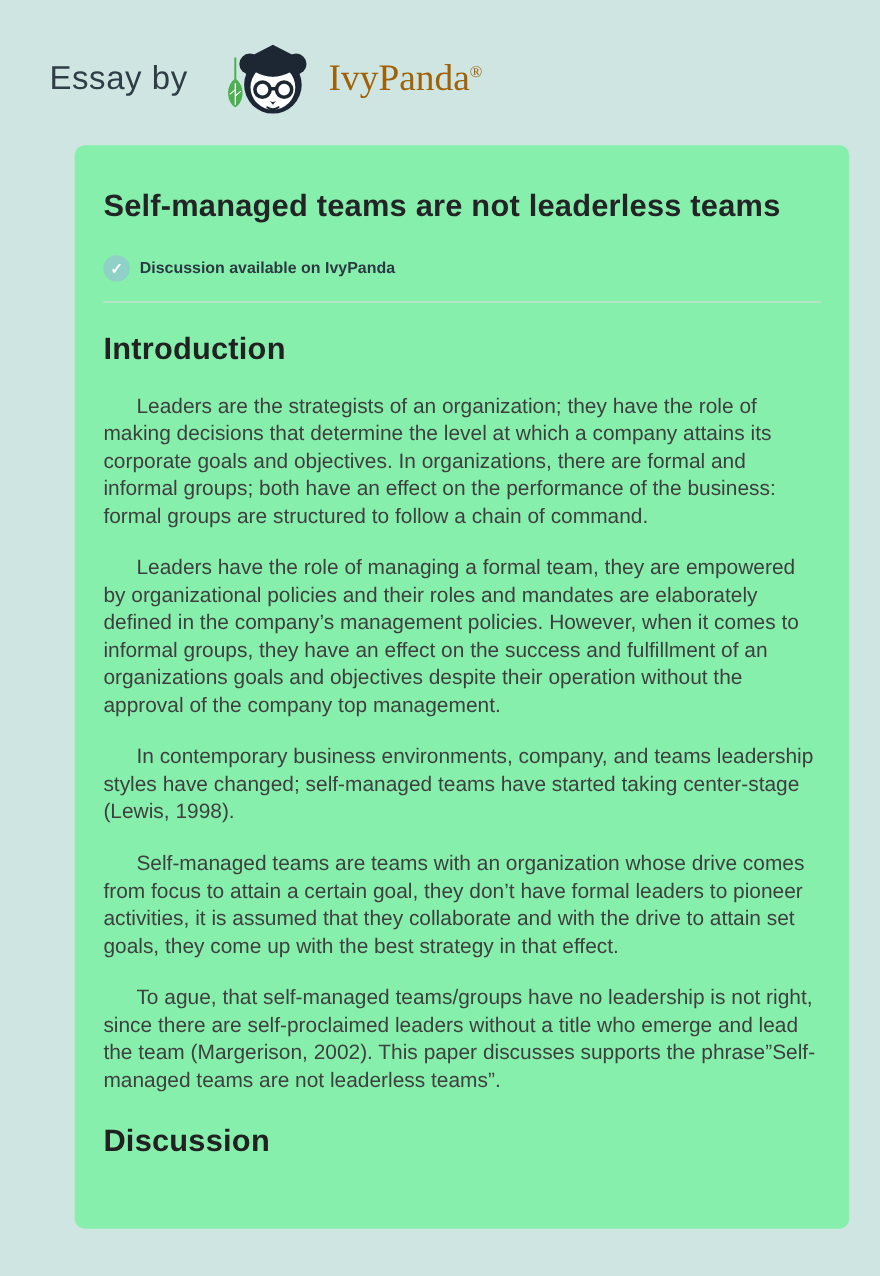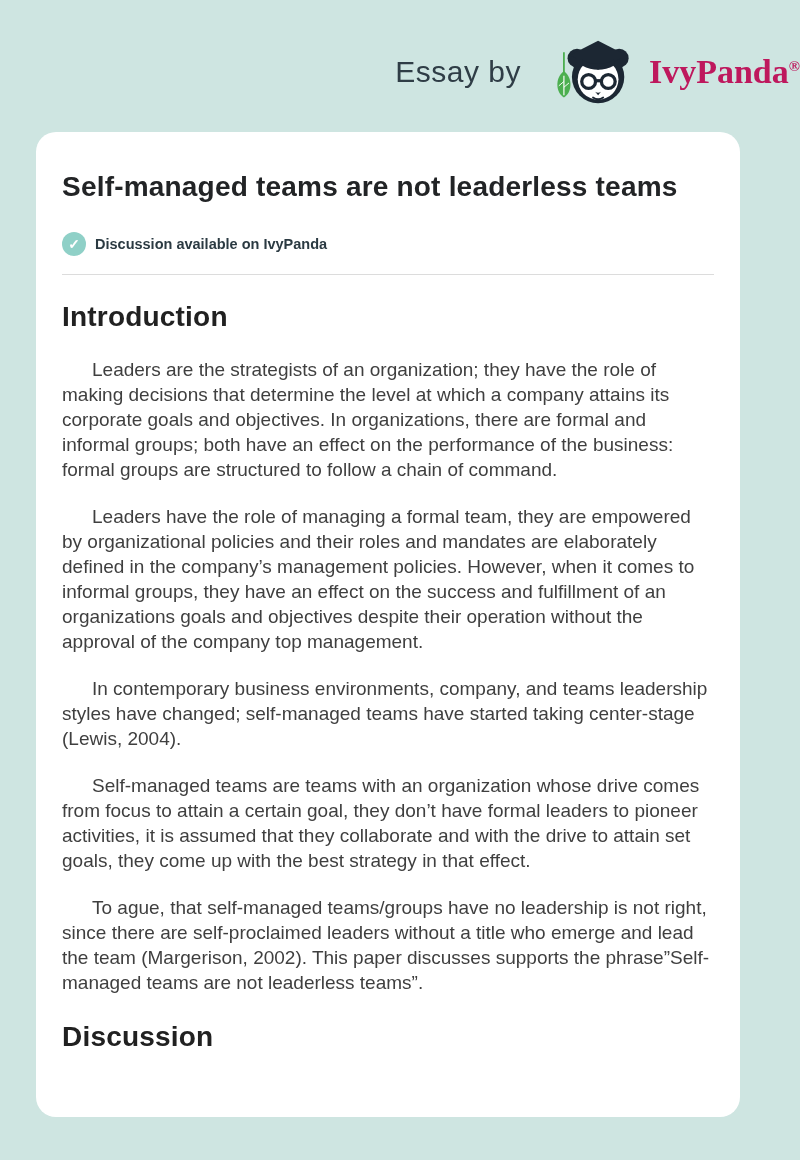--- a/index.html
+++ b/index.html
@@ -9,51 +9,50 @@
     height: 1160px;
     background: #cee5e1;
     font-family: "Liberation Sans", sans-serif;
     overflow: hidden;
   }
   .site-header {
     display: flex;
     align-items: center;
     padding: 32px 0 0 45px;
     height: 112px;
-    justify-content: flex-end;
   }
   .essay-by {
     font-size: 30px;
     font-weight: 400;
     color: #2f3d46;
     letter-spacing: 0.5px;
   }
   .logo-wrap {
     margin: 0 10px 0 26px;
     width: 92px;
     height: 80px;
     display: inline-flex;
     align-items: center;
     justify-content: center;
   }
   .brand {
     font-family: "Liberation Serif", serif;
-    font-weight: 700;
+    font-weight: 400;
     font-size: 34px;
-    color: #be185d;
+    color: #a16207;
   }
   .brand sup {
     font-size: 15px;
     vertical-align: super;
   }
   .card {
     width: 704px;
-    margin: 20px auto 0 36px;
-    background: #ffffff;
-    border-radius: 20px;
+    margin: 20px auto 0 68px;
+    background: #86efac;
+    border-radius: 9px;
     padding: 34px 26px 40px 26px;
     min-height: 980px;
   }
   h1.essay-title {
     font-size: 28px;
     line-height: 42px;
     font-weight: 700;
     color: #222426;
     letter-spacing: 0.2px;
     margin-bottom: 24px;
@@ -147,18 +146,18 @@
   <div class="availability">
     <span class="check-badge">✓</span>
     <span class="availability-text">Discussion available on IvyPanda</span>
   </div>
 
   <hr class="divider">
 
   <h2 class="section-heading">Introduction</h2>
   <p class="essay-paragraph">Leaders are the strategists of an organization; they have the role of making decisions that determine the level at which a company attains its corporate goals and objectives. In organizations, there are formal and informal groups; both have an effect on the performance of the business: formal groups are structured to follow a chain of command.</p>
   <p class="essay-paragraph">Leaders have the role of managing a formal team, they are empowered by organizational policies and their roles and mandates are elaborately defined in the company’s management policies. However, when it comes to informal groups, they have an effect on the success and fulfillment of an organizations goals and objectives despite their operation without the approval of the company top management.</p>
-  <p class="essay-paragraph">In contemporary business environments, company, and teams leadership styles have changed; self-managed teams have started taking center-stage (Lewis, 2004).</p>
+  <p class="essay-paragraph">In contemporary business environments, company, and teams leadership styles have changed; self-managed teams have started taking center-stage (Lewis, 1998).</p>
   <p class="essay-paragraph">Self-managed teams are teams with an organization whose drive comes from focus to attain a certain goal, they don’t have formal leaders to pioneer activities, it is assumed that they collaborate and with the drive to attain set goals, they come up with the best strategy in that effect.</p>
   <p class="essay-paragraph">To ague, that self-managed teams/groups have no leadership is not right, since there are self-proclaimed leaders without a title who emerge and lead the team (Margerison, 2002). This paper discusses supports the phrase”Self-managed teams are not leaderless teams”.</p>
 
   <h2 class="section-heading">Discussion</h2>
 </main>
 
 </body></html>

